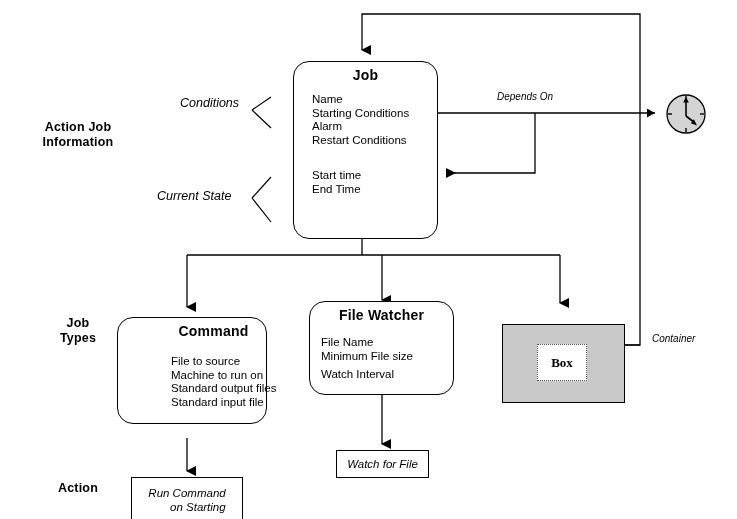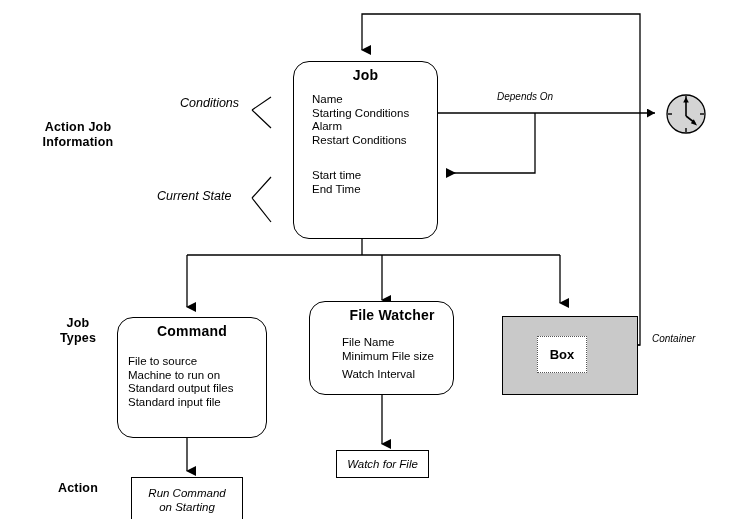--- a/index.html
+++ b/index.html
@@ -93,20 +93,21 @@
     display: flex;
     align-items: center;
     justify-content: center;
     text-align: center;
   }
   .action-box span {
     font-style: italic;
     font-size: 11.5px;
     line-height: 14px;
     color: #000;
+    text-align: right;
   }
 
   
   .container-box {
     position: absolute;
     background: #c9c9c9;
     border: 1.4px solid #000;
     box-sizing: border-box;
   }
   .inner-dashed-box {
@@ -221,40 +222,40 @@
       <line x1="7" y1="25" x2="11" y2="25" stroke="#000" stroke-width="1.4"></line>
 
       <line x1="25" y1="27" x2="25" y2="11" stroke="#000" stroke-width="1.6"></line>
       <path d="M25,8 L22.2,13.5 L27.8,13.5 z" fill="#000"></path>
 
       <line x1="25" y1="27" x2="34" y2="34" stroke="#000" stroke-width="1.6"></line>
       <path d="M36,36.5 L29.8,34.2 L32.8,30.2 z" fill="#000"></path>
     </svg>
   </div>
 
-  <div class="entity" style="left:117px; top:317px; width:150px; height:121px;">
+  <div class="entity" style="left:117px; top:317px; width:150px; height:107px;padding-left:43px;">
     <div class="entity-title">Command</div>
     <ul class="attr-list" style="margin-top:16px; margin-left:10px;">
       <li>File to source</li>
       <li>Machine to run on</li>
       <li>Standard output files</li>
       <li>Standard input file</li>
     </ul>
   </div>
 
-  <div class="entity" style="left:309px; top:301px; width:145px; height:94px;padding-left:21px;">
+  <div class="entity" style="left:309px; top:301px; width:145px; height:94px;">
     <div class="entity-title">File Watcher</div>
     <ul class="attr-list" style="margin-top:13px; margin-left:11px;">
       <li>File Name</li>
       <li>Minimum File size</li>
       <li style="margin-top:5px;">Watch Interval</li>
     </ul>
   </div>
 
-  <div class="container-box" style="left:502px; top:316px; width:136px; height:79px;">
+  <div class="container-box" style="left:502px; top:324px; width:123px; height:79px;font-family:Liberation Serif, serif;">
     <div class="inner-dashed-box" style="left:34px; top:19px; width:50px; height:37px;">
       <span>Box</span>
     </div>
   </div>
 
   <div class="action-box" style="left:131px; top:477px; width:112px; height:46px;">
     <span>
       <span>Run Command</span><br>
       <span>on Starting</span>
     </span>

